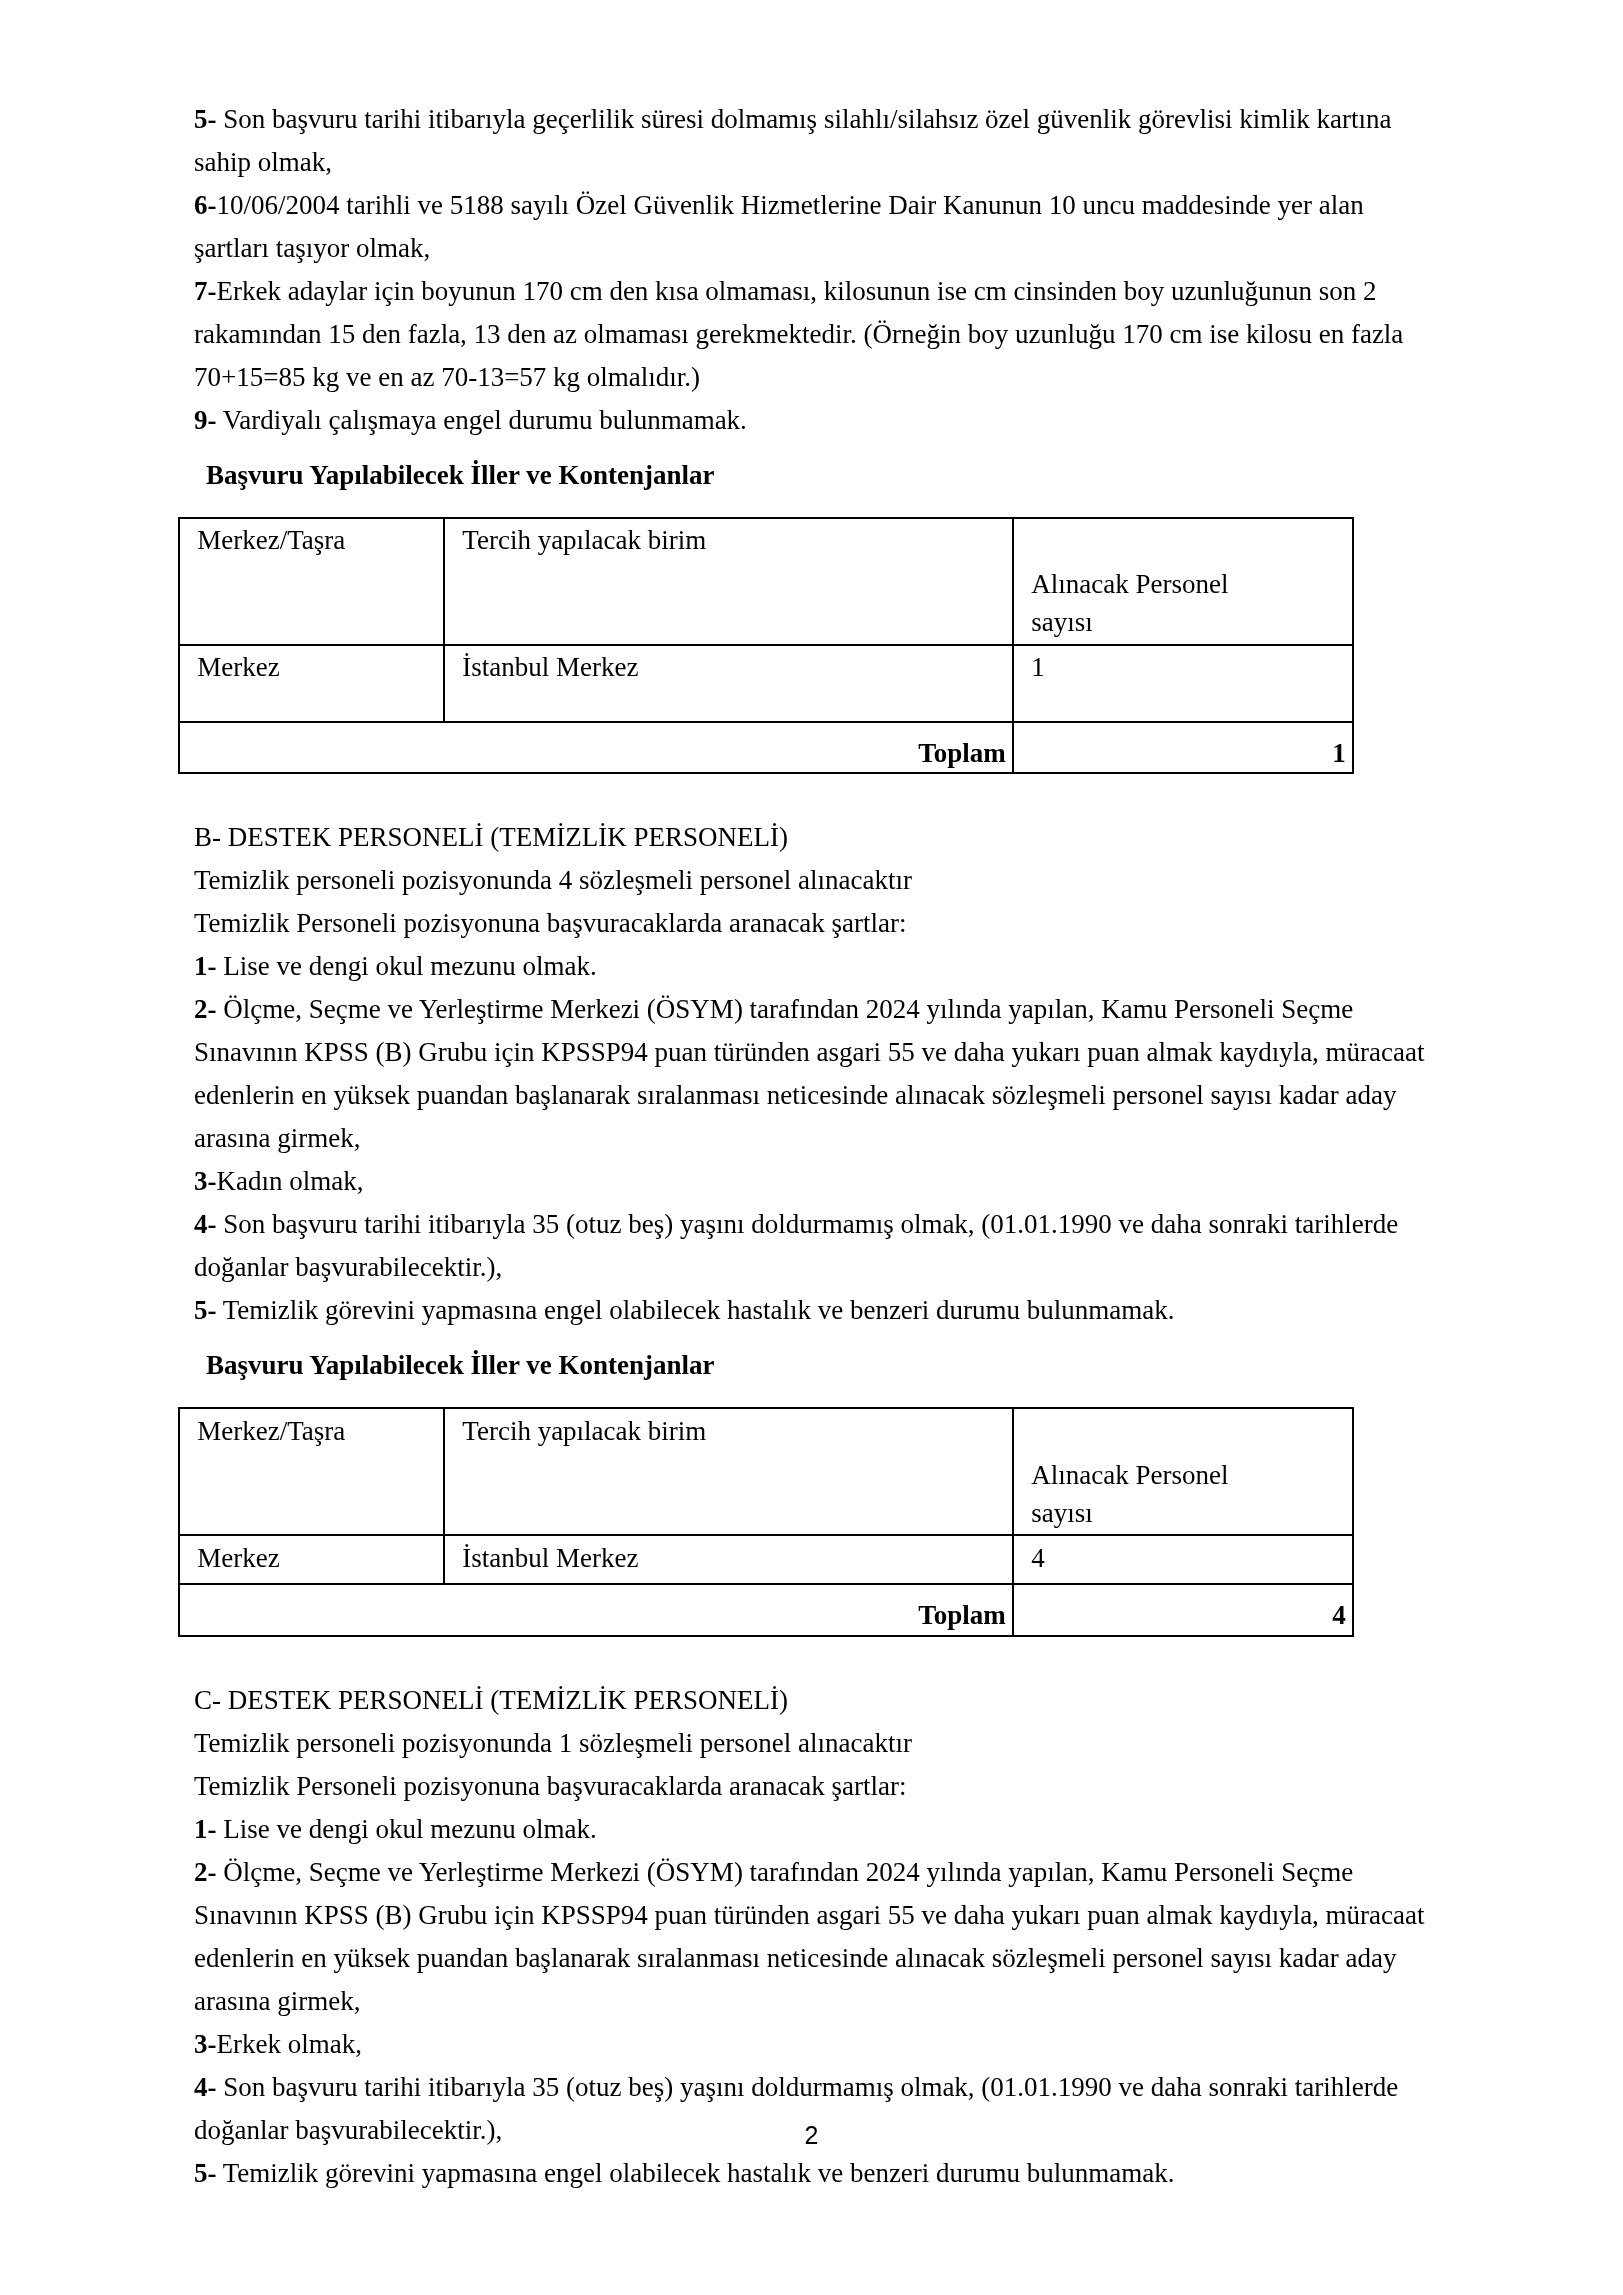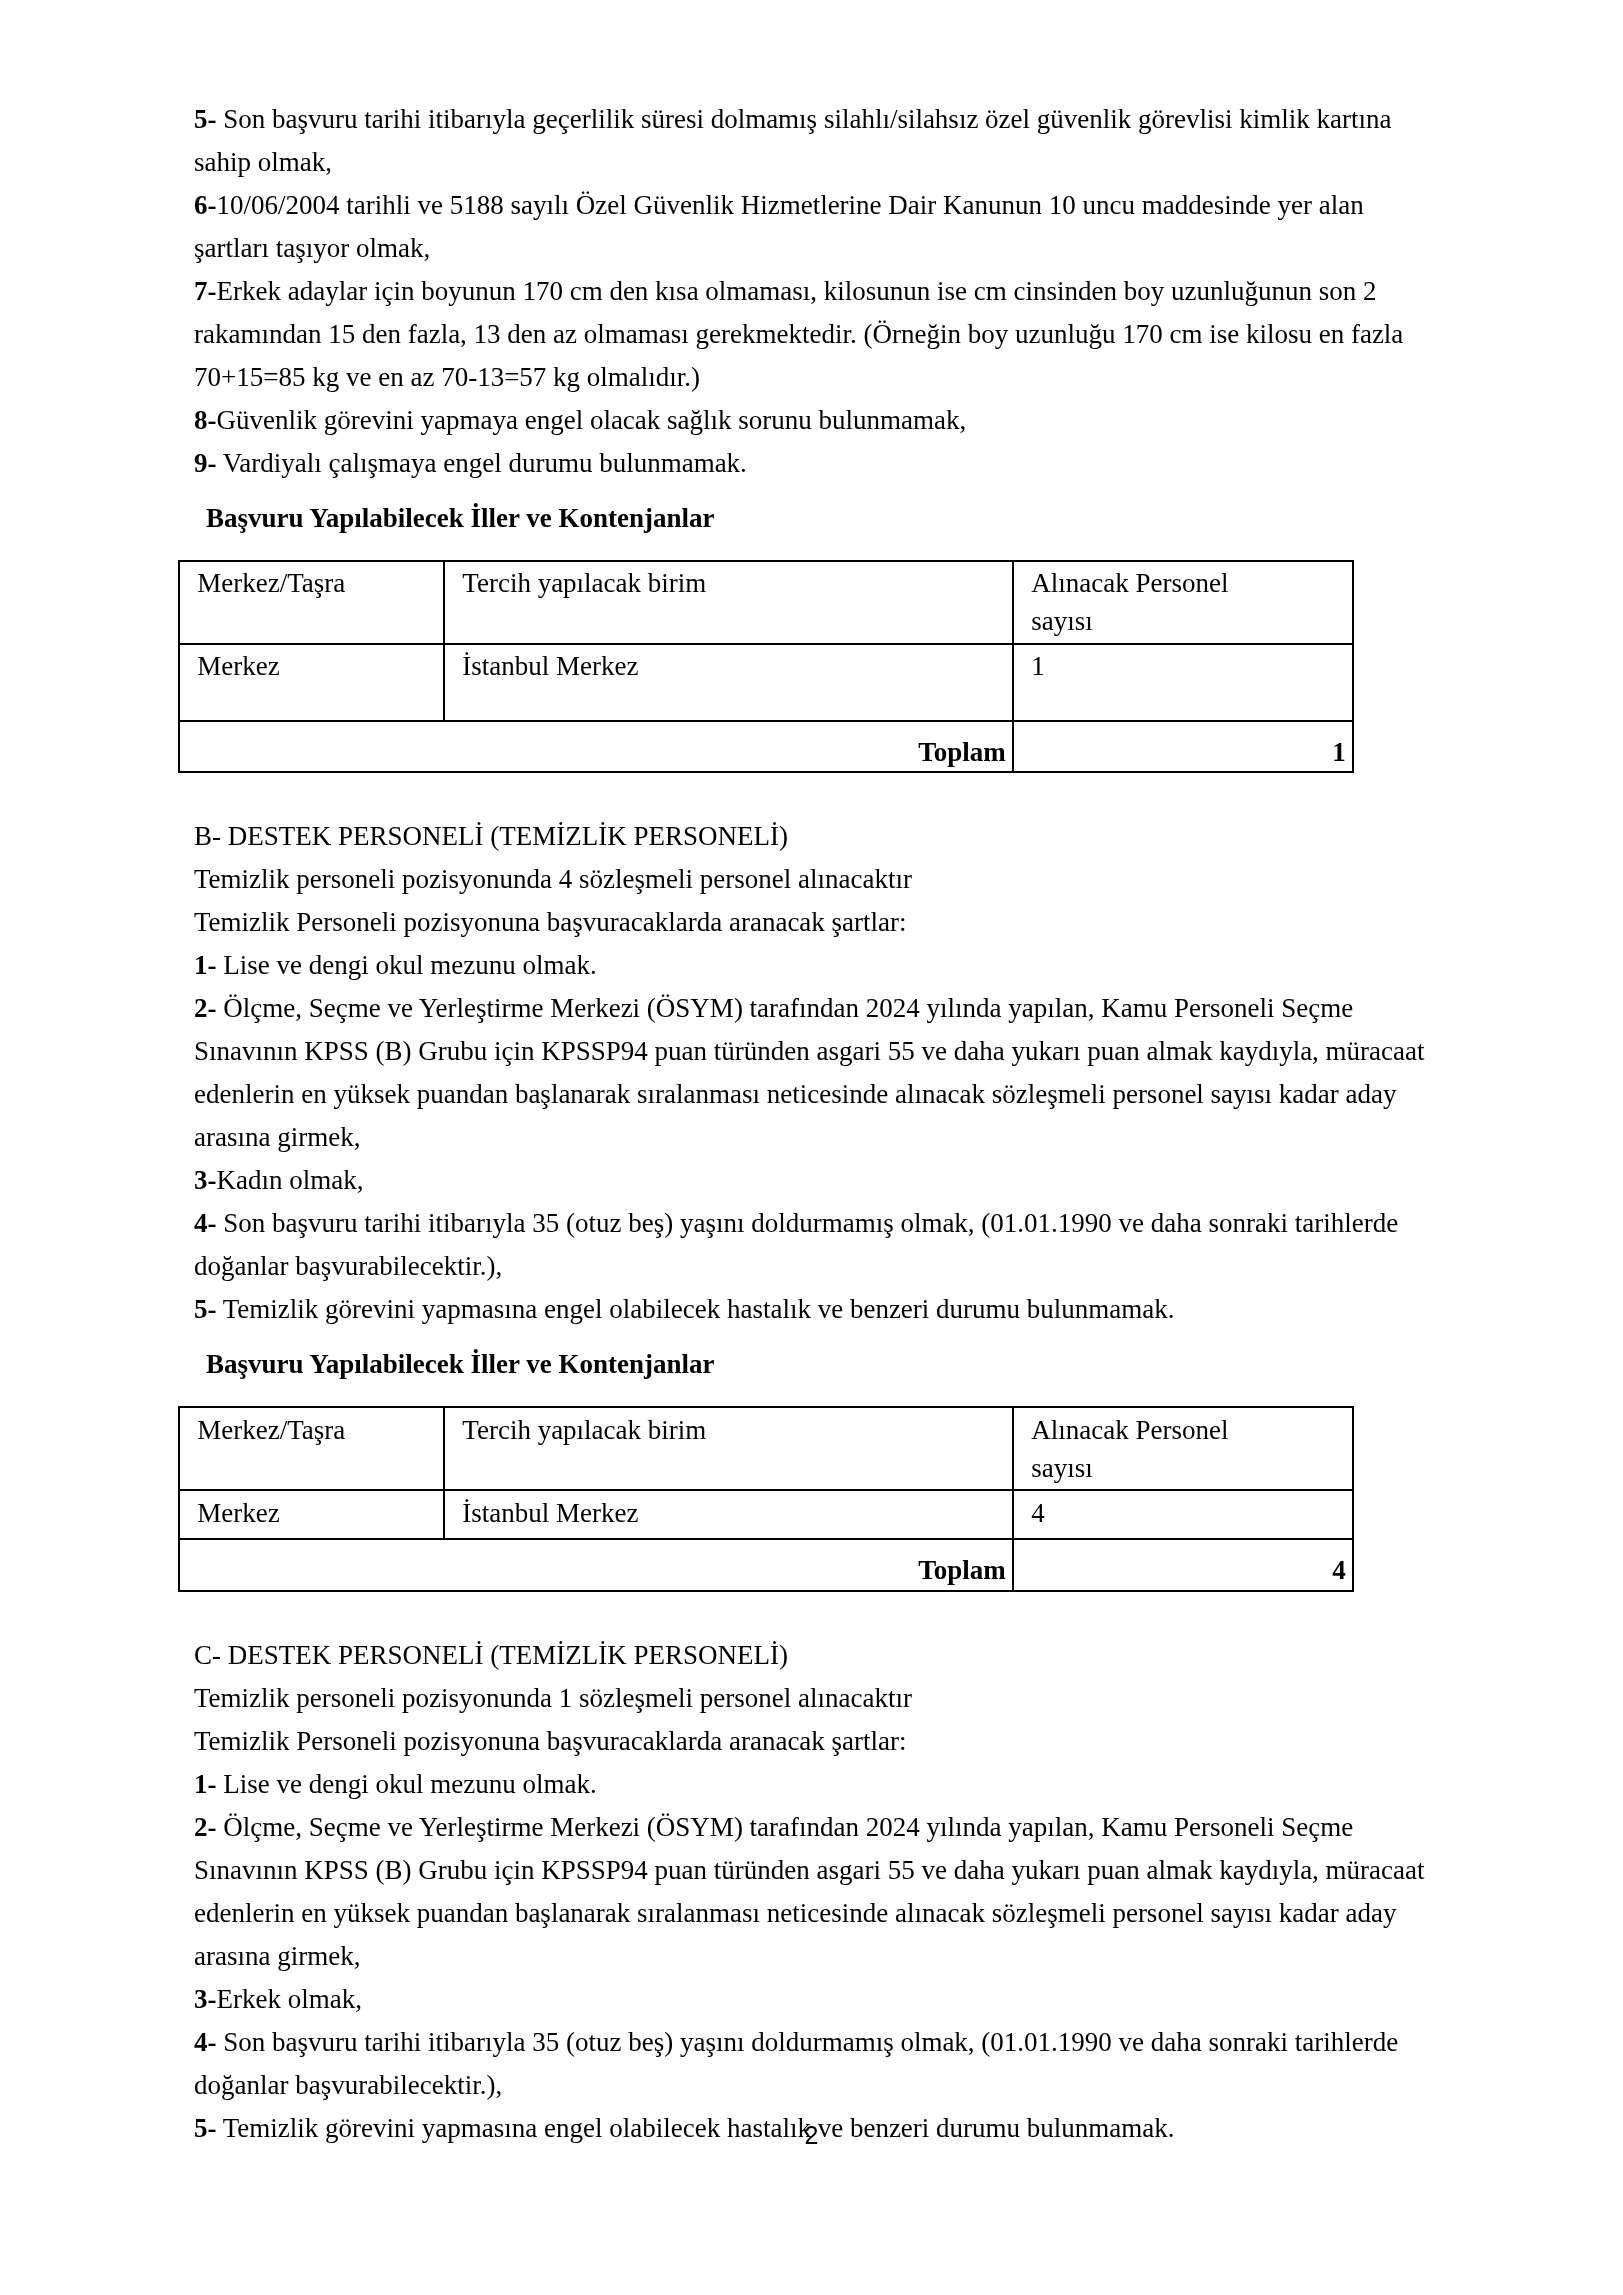--- a/index.html
+++ b/index.html
@@ -68,20 +68,21 @@
   tr.total td {
     height: 39px;
     font-weight: bold;
     line-height: 33px;
     padding-top: 14px;
     text-align: right;
   }
   .hdr-cap {
     display: inline-block;
     max-width: 262px;
+    margin-top: 44px;
   }
   .footer {
     position: absolute;
     top: 2121px;
     left: 0;
     width: 100%;
     text-align: center;
     font-family: "Liberation Sans", sans-serif;
     font-size: 25px;
     line-height: 29px;
@@ -89,21 +90,20 @@
 </style>
 </head>
 <body>
 
 <div class="page">
   <div class="content">
 
     <p class="line"><span class="num">5-</span><span> Son başvuru tarihi itibarıyla geçerlilik süresi dolmamış silahlı/silahsız özel güvenlik görevlisi kimlik kartına sahip olmak,</span></p>
     <p class="line"><span class="num">6-</span><span>10/06/2004 tarihli ve 5188 sayılı Özel Güvenlik Hizmetlerine Dair Kanunun 10 uncu maddesinde yer alan şartları taşıyor olmak,</span></p>
     <p class="line"><span class="num">7-</span><span>Erkek adaylar için boyunun 170 cm den kısa olmaması, kilosunun ise cm cinsinden boy uzunluğunun son 2 rakamından 15 den fazla, 13 den az olmaması gerekmektedir. (Örneğin boy uzunluğu 170 cm ise kilosu en fazla 70+15=85 kg ve en az 70-13=57 kg olmalıdır.)</span></p>
-    <p class="line"><span class="num">8-</span><span>Güvenlik görevini yapmaya engel olacak sağlık sorunu bulunmamak,</span></p>
     <p class="line"><span class="num">9-</span><span> Vardiyalı çalışmaya engel durumu bulunmamak.</span></p>
 
     <p class="quota-heading">Başvuru Yapılabilecek İller ve Kontenjanlar</p>
 
     <table class="quota">
       <colgroup>
           <col class="c1">
           <col class="c2">
           <col class="c3">
         </colgroup>

